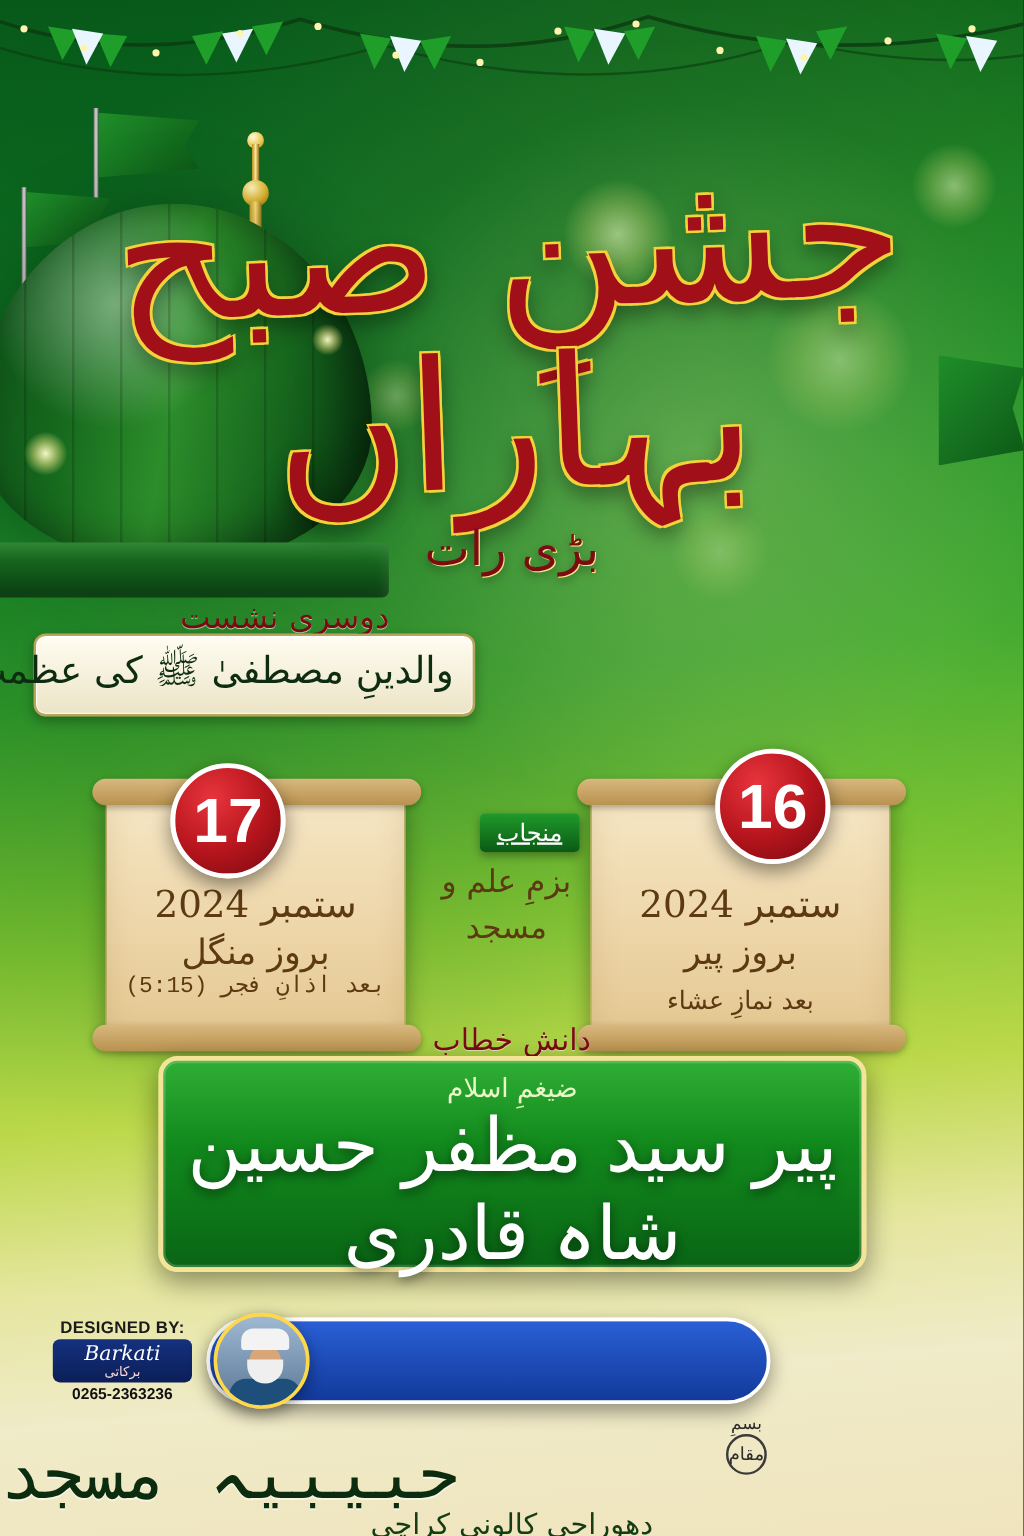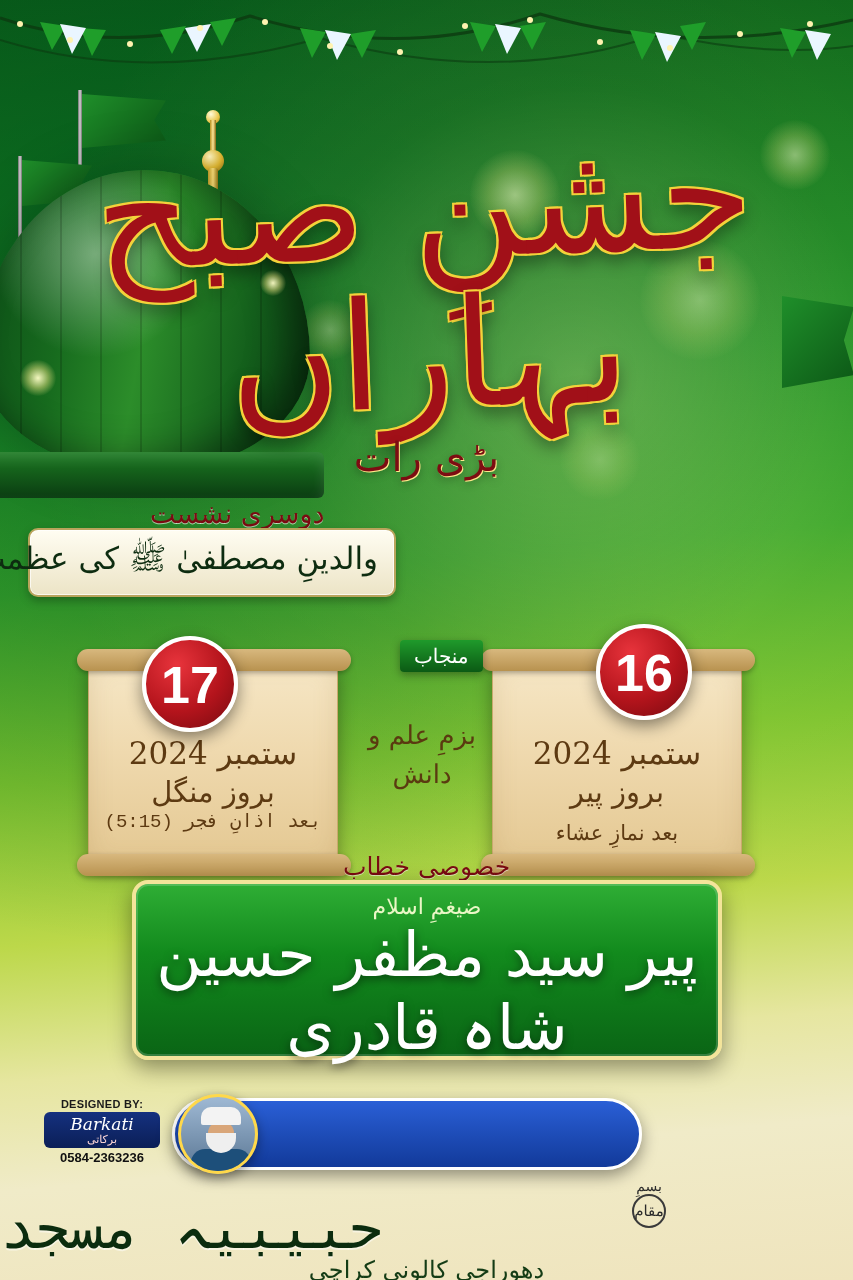--- a/index.html
+++ b/index.html
@@ -126,21 +126,21 @@
     box-shadow:0 8px 22px rgba(0,0,0,.4), inset 0 0 0 2px rgba(255,255,255,.18);
   }
   .khitab { position:absolute; top:852px; width:853px; text-align:center; direction:rtl; font-family:"DejaVu Serif", serif; font-size:25px; color:#7a0b11; text-shadow:0 1px 0 rgba(255,255,255,.55); }
   .spk-small { position:absolute; top:10px; width:100%; text-align:center; direction:rtl; font-family:"DejaVu Serif", serif; font-size:22px; color:#eaf7c6; }
   .spk-name { position:absolute; top:34px; width:100%; text-align:center; direction:rtl; font-family:"DejaVu Serif", serif; font-size:62px; color:#ffffff; text-shadow:0 3px 10px rgba(0,0,0,.5); }
 
   
   .designed {
     position:absolute; left:44px; top:1098px; width:116px; height:70px; text-align:center;
   }
-  .designed .dlabel { font-size:11px; font-weight:bold; color:#1a1a1a; letter-spacing:.3px; }
+  .designed .dlabel { font-size:14px; font-weight:bold; color:#1a1a1a; letter-spacing:.3px; }
   .designed .dbox {
     margin-top:2px; background:linear-gradient(180deg,#15317f,#0b1f57);
     border-radius:6px; padding:4px 14px 2px;
   }
   .designed .dname { font-family:"DejaVu Serif", serif; font-style:italic; color:#fff; font-size:17px; line-height:1; }
   .designed .durdu { font-family:"DejaVu Serif", serif; color:#ffd9d9; font-size:11px; direction:rtl; }
   .designed .dphone { margin-top:2px; font-size:13px; font-weight:bold; color:#111; }
 
   
   .livebar {
@@ -155,21 +155,21 @@
     background:linear-gradient(180deg,#9fb9d4,#5b7794);
     box-shadow:0 4px 12px rgba(0,0,0,.4);
   }
   .photo-circle .cap { position:absolute; left:20px; top:10px; width:40px; height:18px; background:#f3f3f3; border-radius:10px 10px 2px 2px; }
   .photo-circle .face { position:absolute; left:27px; top:24px; width:26px; height:24px; border-radius:50%; background:#d9a679; }
   .photo-circle .beard { position:absolute; left:25px; top:36px; width:30px; height:20px; border-radius:0 0 16px 16px; background:#efefef; }
   .photo-circle .body { position:absolute; left:10px; top:52px; width:60px; height:30px; background:#1d4f7a; border-radius:14px 14px 0 0; }
 
   
   .venue-wrap { position:absolute; left:0; top:1184px; width:853px; height:96px; }
-  .venue-logo { position:absolute; left:632px; top:-6px; text-align:center; direction:rtl; font-family:"DejaVu Serif", serif; font-size:14px; color:#2a2a2a; }
+  .venue-logo { position:absolute; left:605px; top:-6px; text-align:center; direction:rtl; font-family:"DejaVu Serif", serif; font-size:14px; color:#2a2a2a; }
   .venue-logo .circ { width:34px; height:34px; border-radius:50%; border:2px solid #3a3a3a; margin:0 auto; line-height:31px; font-size:15px; }
   .venue-main { position:absolute; top:10px; width:853px; text-align:left; direction:rtl; font-family:Liberation Mono, monospace; font-size:58px; color:#0b2c0e; text-shadow:0 2px 0 rgba(255,255,255,.5); }
   .venue-sub { position:absolute; top:72px; width:853px; text-align:center; direction:rtl; font-family:"DejaVu Serif", serif; font-size:24px; color:#143c15; }
 
   .topline { position:absolute; top:14px; width:853px; text-align:center; direction:rtl; font-family:"DejaVu Serif", serif; font-size:21px; color:#ffffff; line-height:1.9; text-shadow:0 2px 6px rgba(0,0,0,.6); }
 </style>
 </head>
 <body>
 
 <div class="poster">
@@ -271,39 +271,39 @@
 
   <div class="scroll" style="left:88px;top:660px;">
     <div class="scroll-txt">
       <div style="margin-top:56px;font-size:31px;">ستمبر 2024</div>
       <div style="font-size:29px;margin-top:4px;">بروز منگل</div>
       <div style="font-size:19px;margin-top:0;font-family:Liberation Mono, monospace;">بعد اذانِ فجر (5:15)</div>
     </div>
   </div>
   <div class="date-badge" style="left:142px;top:636px;">17</div>
 
-  <div class="mid-ribbon" style="left:400px;top:640px;">منجاب</div>
+  <div class="mid-ribbon" style="left:400px;top:678px;text-decoration:underline;">منجاب</div>
   <div class="mid-text" style="left:352px;top:716px;width:140px;">
     <div>بزمِ علم و</div>
-    <div>دانش</div>
-  </div>
-
-  <div class="khitab">خصوصی خطاب</div>
+    <div>مسجد</div>
+  </div>
+
+  <div class="khitab">دانش خطاب</div>
   <div class="speaker-panel">
     <div class="spk-small">ضیغمِ اسلام</div>
     <div class="spk-name">پیر سید مظفر حسین شاہ قادری</div>
   </div>
 
   <div class="designed">
     <div class="dlabel">DESIGNED BY:</div>
     <div class="dbox">
       <div class="dname">Barkati</div>
       <div class="durdu">برکاتی</div>
     </div>
-    <div class="dphone">0584-2363236</div>
+    <div class="dphone">0265-2363236</div>
   </div>
 
   <div class="livebar">
     
     
     
   </div>
   <div class="photo-circle">
     <div class="body"></div>
     <div class="face"></div>

